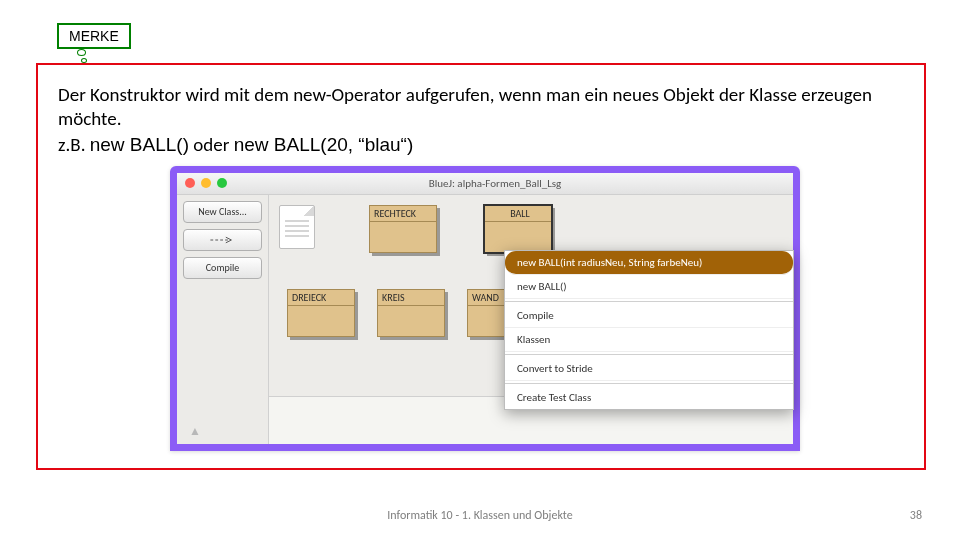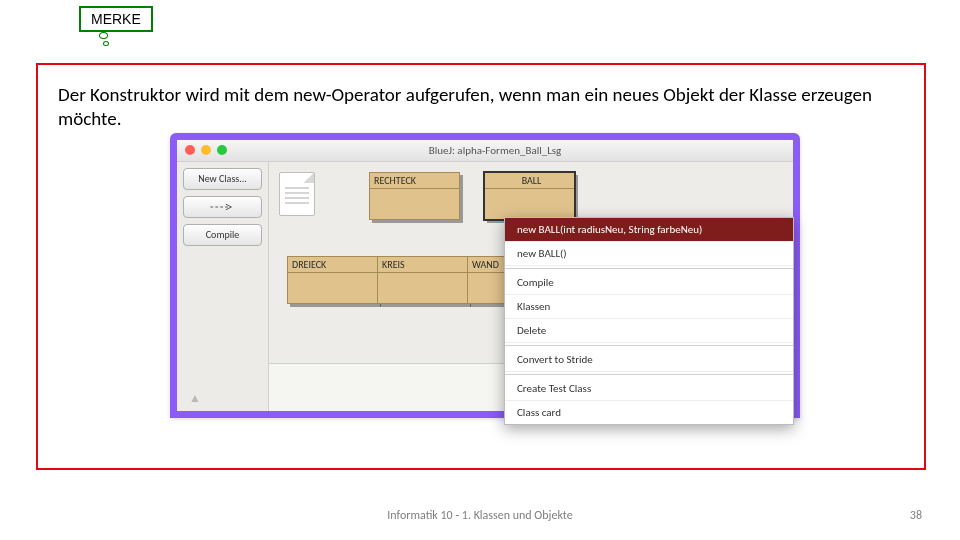--- a/index.html
+++ b/index.html
@@ -3,23 +3,22 @@
 <meta charset="utf-8">
 <style>
   * { margin: 0; padding: 0; box-sizing: border-box; }
   body {
     width: 960px; height: 540px;
     font-family: Calibri, "Segoe UI", Arial, sans-serif;
     background: #fff; position: relative;
     font-size: 14px;
   }
   .merke-badge {
-    position: absolute; top: 6px; left: 57px;
+    position: absolute; top: 23px; left: 57px;
     z-index: 5;
-    margin-left: 22px;
   }
   .merke-cloud {
     position: relative;
     border: 2px solid #008000;
     background: #fff;
     padding: 3px 10px;
     font-size: 14px;
     font-family: Arial, sans-serif;
     font-weight: 400;
   }
@@ -107,21 +106,21 @@
     width:10px; height:10px;
     background:linear-gradient(135deg,transparent 48%,#d8d8d8 50%);
   }
   .doc-icon .lines {
     position:absolute; top:14px; left:5px; right:5px;
   }
   .doc-icon .lines span {
     display:block; height:2px; background:#d5d5d5; margin-bottom:3px;
   }
   .uml {
-    position:absolute; width:91px; height:48px;
+    position:absolute; width:68px; height:48px;
     background:#e0c28c; border:1px solid #a68a54;
     box-shadow: 3px 3px 0 rgba(0,0,0,.35);
   }
   .uml .hdr {
     height:16px; border-bottom:1px solid #a68a54;
     font-size:10px; padding-left:4px; line-height:16px; color:#2b2b2b;
   }
   .uml.rechteck { top:10px; left:100px; }
   .uml.ball     { top:10px; left:215px;text-align:center; }
   .uml.dreieck  { top:94px; left:18px; }
@@ -136,21 +135,21 @@
     box-shadow: 0 4px 14px rgba(0,0,0,.35);
     font-size:11px; color:#333;
     z-index:10;
   }
   .ctx .item {
     padding:5px 12px; border-bottom:1px solid #eee;
     white-space:nowrap;
   }
   .ctx .item:last-child { border-bottom:none; }
   .ctx .item.sel {
-    background:#7f1d1d; color:#fff;
+    background:#a16207; color:#fff;border-radius:11px;
   }
   .ctx .sep { height:1px; background:#d0d0d0; margin:2px 0; }
   .objbench {
     position:absolute; bottom:0; left:0; right:0; height:48px;
     background:#f5f5f2; border-top:1px solid #d0d0d0;
   }
   
   .footer-center {
     position:absolute; bottom:18px; left:0; right:0;
     text-align:center; color:#7f7f7f; font-size:12px;
@@ -163,20 +162,23 @@
 </head>
 <body>
 
 <div class="merke-badge">
   <div class="merke-cloud">MERKE</div>
 </div>
 
 <div class="red-frame">
   <div class="para">
     <span>Der Konstruktor wird mit dem </span><span class="b">new</span><span>-Operator aufgerufen, wenn man ein neues Objekt der Klasse erzeugen möchte.</span>
+  </div>
+  <div class="example-line">
+    <span>z.B. </span><span class="code">new BALL()</span><span> oder </span><span class="code">new BALL(20, “blau“)</span>
   </div>
 
   <div class="bluej">
     <div class="titlebar">
       <div class="traffic">
         <div class="dot r"></div>
         <div class="dot y"></div>
         <div class="dot g"></div>
       </div>
       <div class="tb-title">BlueJ:  alpha-Formen_Ball_Lsg</div>
@@ -218,26 +220,24 @@
         <div class="uml wand">
           <div class="hdr">WAND</div>
         </div>
 
         <div class="ctx">
           <div class="item sel">new BALL(int radiusNeu, String farbeNeu)</div>
           <div class="item">new BALL()</div>
           <div class="sep"></div>
           <div class="item">Compile</div>
           <div class="item">Klassen</div>
-          <div class="item">Delete</div>
           <div class="sep"></div>
           <div class="item">Convert to Stride</div>
           <div class="sep"></div>
           <div class="item">Create Test Class</div>
-          <div class="item">Class card</div>
         </div>
 
         <div class="objbench"></div>
       </div>
     </div>
   </div>
 </div>
 
 <div class="footer-center">Informatik 10 - 1. Klassen und Objekte</div>
 <div class="footer-right">38</div>

